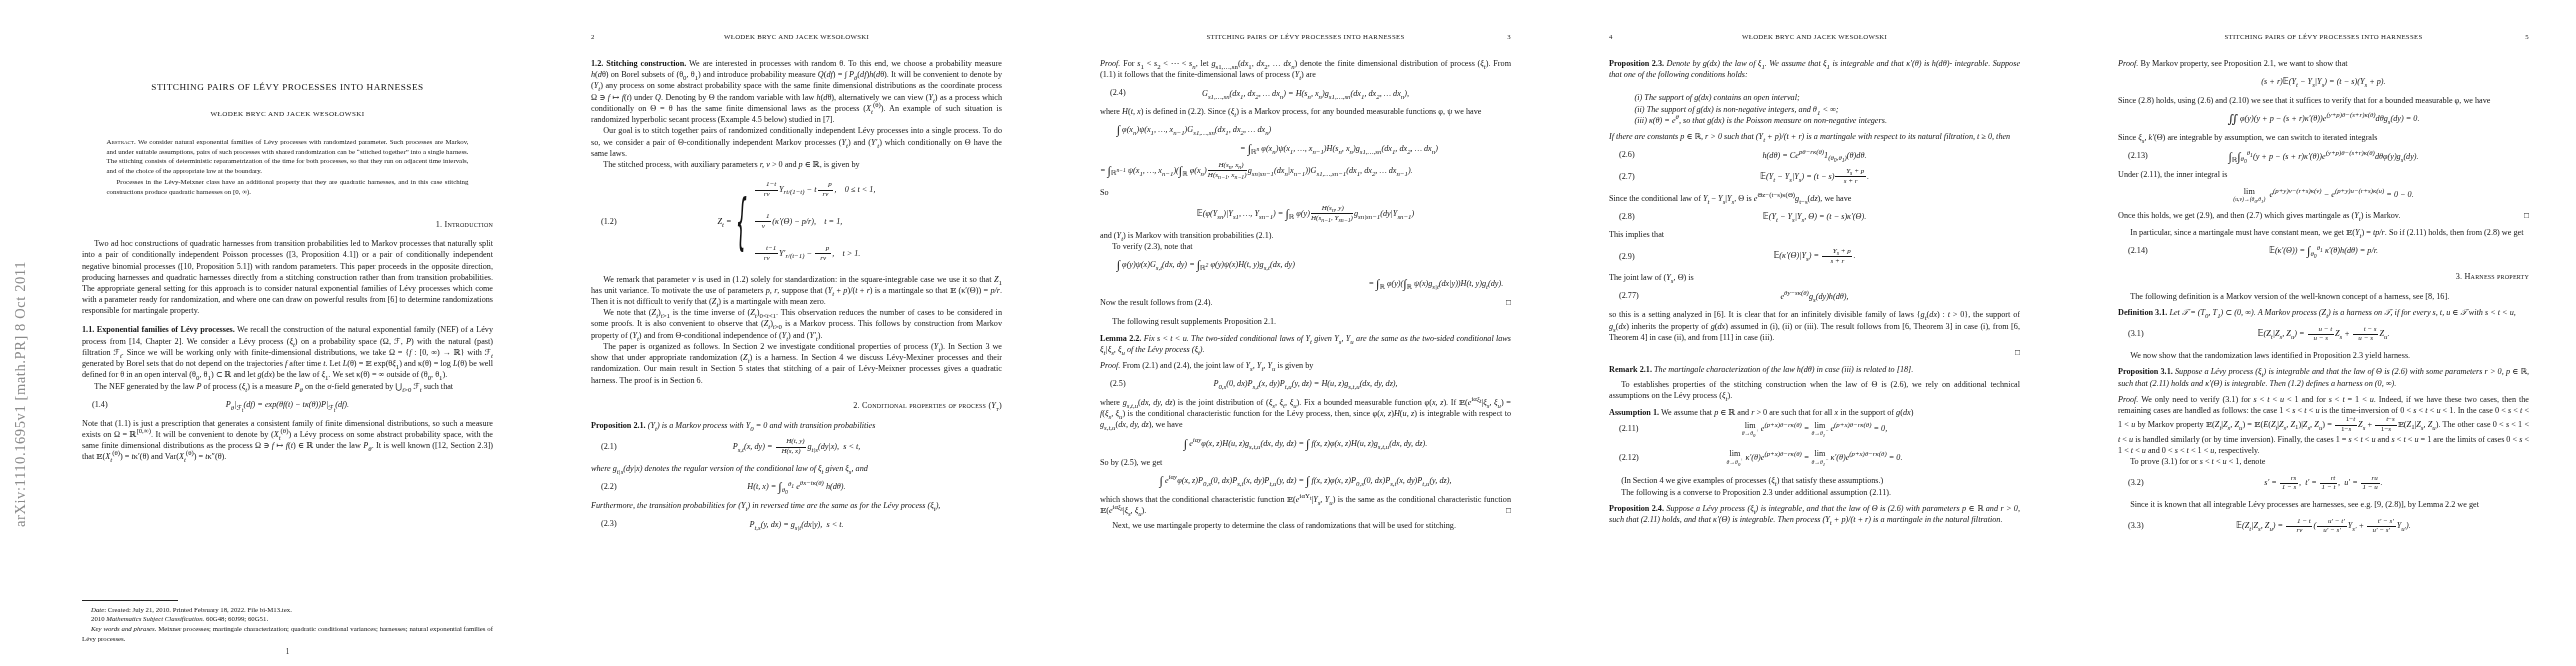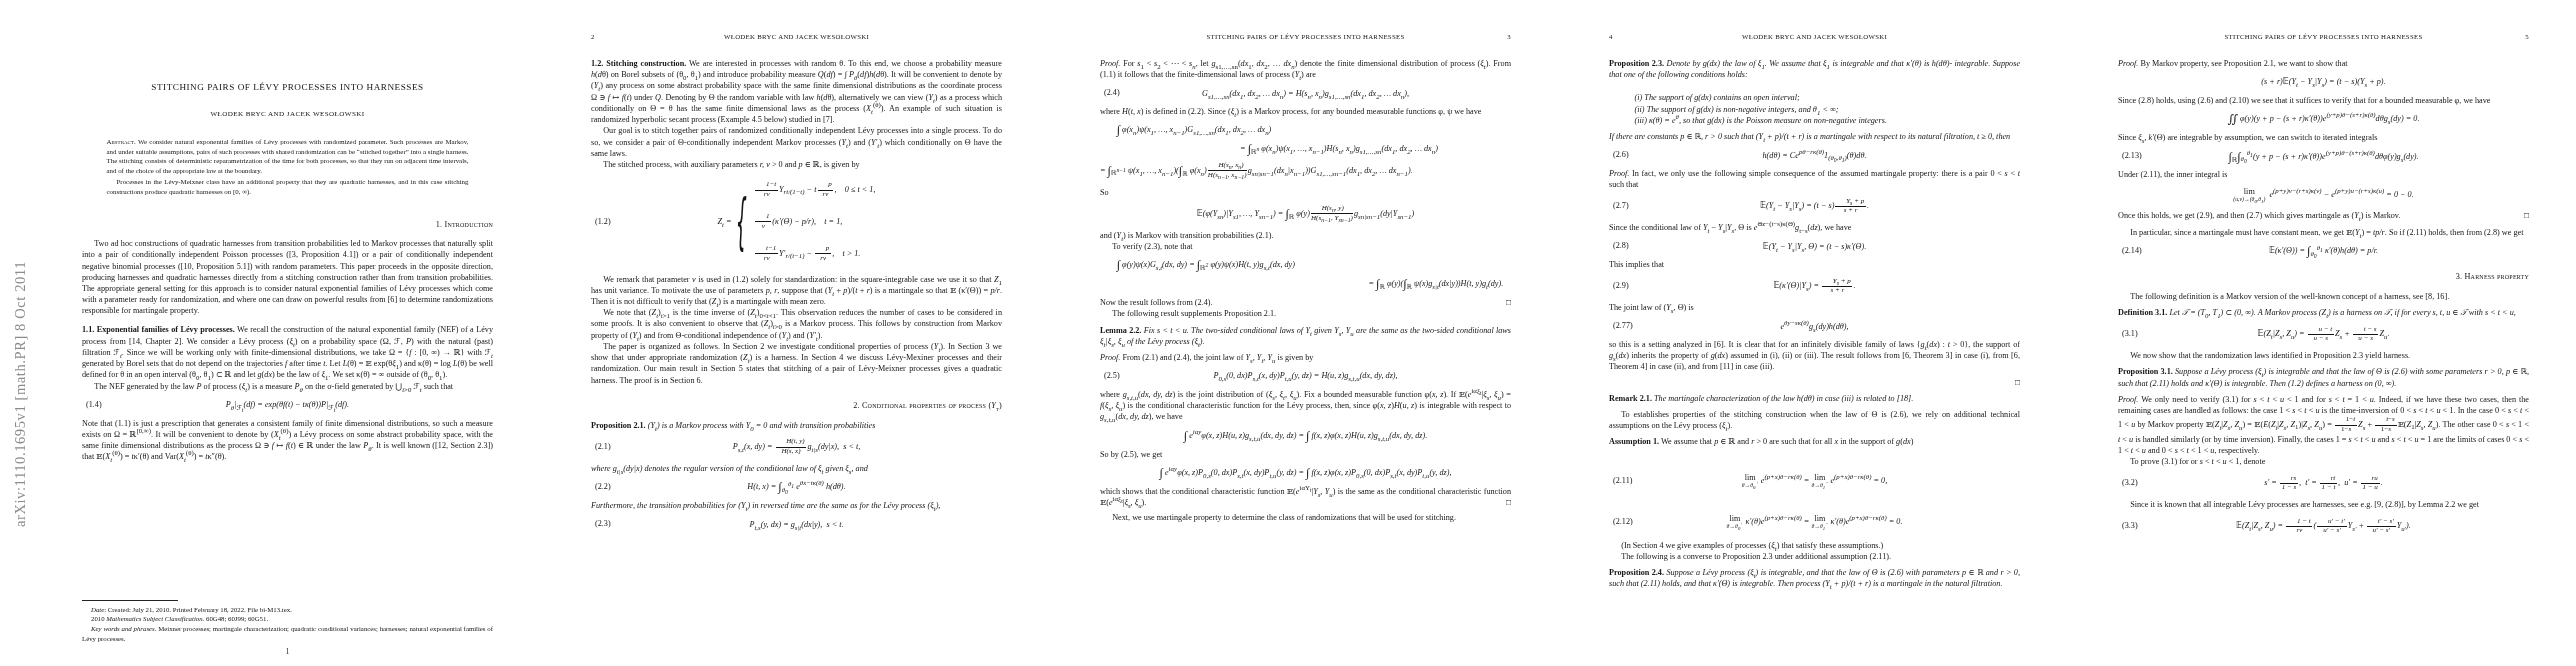--- a/index.html
+++ b/index.html
@@ -25,21 +25,21 @@
   .abstract{margin:16.7px 24.5px 0;font-size:6.9px;line-height:1.43;text-align:justify;}
   .abstract .a2{text-indent:10px;margin-top:0.6px;}
   .sc{font-variant:small-caps;}
   .sec{text-align:right;font-variant:small-caps;letter-spacing:0.2px;margin:14.5px 0 8.3px;}
   p{margin:0;text-align:justify;}
   .p{text-indent:12.2px;}
   .pni{text-indent:0;margin-top:5px;}
   .pn0{text-indent:0;}
   .li{margin-left:25.6px;font-style:italic;}
   .eq{position:relative;text-align:center;margin:7.2px 0;font-style:italic;}
-  .eq .tag{position:absolute;left:4px;top:50%;transform:translateY(-50%);font-style:normal;}
+  .eq .tag{position:absolute;left:10px;top:50%;transform:translateY(-50%);font-style:normal;}
   .eql{text-align:left;padding-left:16.7px;}
   .eql2{text-align:left;padding-left:0px;}
   .eqc2{text-align:center;padding-left:67px;}
   .eqr{text-align:right;padding-right:7.8px;}
   .frac{display:inline-flex;flex-direction:column;vertical-align:middle;text-align:center;
         font-size:0.86em;line-height:1.08;margin:0 1.1px;}
   .frac .fn{border-bottom:0.6px solid currentColor;padding:0 1.7px 0.6px;display:block;}
   .frac .fd{padding-top:0.6px;display:block;}
   .int{font-size:1.5em;vertical-align:middle;line-height:0.9;font-style:normal;}
   .lim{display:inline-flex;flex-direction:column;align-items:center;vertical-align:middle;
@@ -176,21 +176,21 @@
         <p class="pn0">So</p>
         <div class="eq"><span class="math">𝔼(φ(Y<sub>sn</sub>)|Y<sub>s1</sub>, …, Y<sub>sn−1</sub>) = <span class="int">∫</span><sub>ℝ</sub> φ(y)<span class="frac">
                 <span class="fn">H(s<sub>n</sub>, y)</span>
                 <span class="fd">H(s<sub>n−1</sub>, Y<sub>sn−1</sub>)</span>
               </span>g<sub>sn|sn−1</sub>(dy|Y<sub>sn−1</sub>)</span></div>
         <p class="pn0">and (<i>Y<sub>t</sub></i>) is Markov with transition probabilities (2.1).</p>
         <p class="p">To verify (2.3), note that</p>
         <div class="eq eql"><span class="math"><span class="int">∫</span> φ(y)ψ(x)G<sub>s,t</sub>(dx, dy) = <span class="int">∫</span><sub>ℝ<sup>2</sup></sub> φ(y)ψ(x)H(t, y)g<sub>s,t</sub>(dx, dy)</span></div>
         <div class="eq eqr"><span class="math">= <span class="int">∫</span><sub>ℝ</sub> φ(y)(<span class="int">∫</span><sub>ℝ</sub> ψ(x)g<sub>s|t</sub>(dx|y))H(t, y)g<sub>t</sub>(dy).</span></div>
         <p class="pn0">Now the result follows from (2.4).<span class="qed">□</span></p>
-        <p class="p" style="margin-top:0">The following result supplements Proposition 2.1.</p>
+        <p class="p" style="margin-top:8px">The following result supplements Proposition 2.1.</p>
         <p class="pni"><b>Lemma 2.2.</b> <i>Fix s &lt; t &lt; u. The two-sided conditional laws of Y<sub>t</sub> given Y<sub>s</sub>, Y<sub>u</sub> are the same as the two-sided conditional laws ξ<sub>t</sub>|ξ<sub>s</sub>, ξ<sub>u</sub> of the Lévy process (ξ<sub>t</sub>).</i></p>
         <p class="pni"><i>Proof.</i> From (2.1) and (2.4), the joint law of <i>Y<sub>s</sub>, Y<sub>t</sub>, Y<sub>u</sub></i> is given by</p>
         <div class="eq">
           <span class="tag">(2.5)</span>
           <span class="math">P<sub>0,s</sub>(0, dx)P<sub>s,t</sub>(x, dy)P<sub>t,u</sub>(y, dz) = H(u, z)g<sub>s,t,u</sub>(dx, dy, dz),</span>
         </div>
         <p class="pn0">where <i>g<sub>s,t,u</sub></i>(<i>dx, dy, dz</i>) is the joint distribution of (<i>ξ<sub>s</sub>, ξ<sub>t</sub>, ξ<sub>u</sub></i>). Fix a bounded measurable function φ(<i>x, z</i>). If 𝔼(<i>e</i><sup>iαξ<sub>t</sub></sup>|<i>ξ<sub>s</sub>, ξ<sub>u</sub></i>) = <i>f</i>(<i>ξ<sub>s</sub>, ξ<sub>u</sub></i>) is the conditional characteristic function for the Lévy process, then, since φ(<i>x, z</i>)<i>H</i>(<i>u, z</i>) is integrable with respect to <i>g<sub>s,t,u</sub></i>(<i>dx, dy, dz</i>), we have</p>
         <div class="eq"><span class="math"><span class="int">∫</span> e<sup>iαy</sup>φ(x, z)H(u, z)g<sub>s,t,u</sub>(dx, dy, dz) = <span class="int">∫</span> f(x, z)φ(x, z)H(u, z)g<sub>s,t,u</sub>(dx, dy, dz).</span></div>
         <p class="pn0">So by (2.5), we get</p>
         <div class="eq"><span class="math"><span class="int">∫</span> e<sup>iαy</sup>φ(x, z)P<sub>0,s</sub>(0, dx)P<sub>s,t</sub>(x, dy)P<sub>t,u</sub>(y, dz) = <span class="int">∫</span> f(x, z)φ(x, z)P<sub>0,s</sub>(0, dx)P<sub>s,t</sub>(x, dy)P<sub>t,u</sub>(y, dz),</span></div>
@@ -207,21 +207,20 @@
         </div>
         <p class="pn0"><b>Proposition 2.3.</b> <i>Denote by g(dx) the law of ξ<sub>1</sub>. We assume that ξ<sub>1</sub> is integrable and that κ′(θ) is h(dθ)- integrable. Suppose that one of the following conditions holds:</i></p>
         <p class="li" style="margin-top:12px">(i) The support of g(dx) contains an open interval;</p>
         <p class="li">(ii) The support of g(dx) is non-negative integers, and θ<sub>1</sub> &lt; ∞;</p>
         <p class="li">(iii) κ(θ) = e<sup>θ</sup>, so that g(dx) is the Poisson measure on non-negative integers.</p>
         <p class="pni"><i>If there are constants p ∈ ℝ, r &gt; 0 such that (Y<sub>t</sub> + p)/(t + r) is a martingale with respect to its natural filtration, t ≥ 0, then</i></p>
         <div class="eq">
           <span class="tag">(2.6)</span>
           <span class="math">h(dθ) = Ce<sup>pθ−rκ(θ)</sup>1<sub>(θ<sub>0</sub>,θ<sub>1</sub>)</sub>(θ)dθ.</span>
         </div>
-        <p class="pni"><i>Proof.</i> In fact, we only use the following simple consequence of the assumed martingale property: there is a pair 0 &lt; <i>s</i> &lt; <i>t</i> such that</p>
         <div class="eq">
           <span class="tag">(2.7)</span>
           <span class="math">𝔼(Y<sub>t</sub> − Y<sub>s</sub>|Y<sub>s</sub>) = (t − s)<span class="frac">
                 <span class="fn">Y<sub>s</sub> + p</span>
                 <span class="fd">s + r</span>
               </span>.</span>
         </div>
         <p class="pn0">Since the conditional law of <i>Y<sub>t</sub></i> − <i>Y<sub>s</sub></i>|<i>Y<sub>s</sub></i>, Θ is <i>e</i><sup>Θz−(t−s)κ(Θ)</sup><i>g</i><sub>t−s</sub>(<i>dz</i>), we have</p>
         <div class="eq">
           <span class="tag">(2.8)</span>
@@ -238,21 +237,21 @@
         <p class="pn0">The joint law of (<i>Y<sub>s</sub></i>, Θ) is</p>
         <div class="eq">
           <span class="tag">(2.77)</span>
           <span class="math">e<sup>θy−sκ(θ)</sup>g<sub>s</sub>(dy)h(dθ),</span>
         </div>
         <p class="pn0">so this is a setting analyzed in [6]. It is clear that for an infinitely divisible family of laws {<i>g<sub>t</sub></i>(<i>dx</i>) : <i>t</i> &gt; 0}, the support of <i>g<sub>s</sub></i>(<i>dx</i>) inherits the property of <i>g</i>(<i>dx</i>) assumed in (i), (ii) or (iii). The result follows from [6, Theorem 3] in case (i), from [6, Theorem 4] in case (ii), and from [11] in case (iii).</p>
         <div class="qedline">□</div>
         <p class="pni"><b>Remark 2.1.</b> <i>The martingale characterization of the law h(dθ) in case (iii) is related to [18].</i></p>
         <p class="p" style="margin-top:4.4px">To establishes properties of the stitching construction when the law of Θ is (2.6), we rely on additional technical assumptions on the Lévy process (<i>ξ<sub>t</sub></i>).</p>
         <p class="pni"><b>Assumption 1.</b> We assume that <i>p</i> ∈ ℝ and <i>r</i> &gt; 0 are such that for all <i>x</i> in the support of <i>g</i>(<i>dx</i>)</p>
-        <div class="eq" style="margin:26px 0">
+        <div class="eq" style="margin:4px 0">
           <span class="tag">(2.11)</span>
           <span class="math"><span class="lim">lim<span class="lu">θ→θ<sub>0</sub><sup>+</sup></span></span> e<sup>(p+x)θ−rκ(θ)</sup> = <span class="lim">lim<span class="lu">θ→θ<sub>1</sub><sup>−</sup></span></span> e<sup>(p+x)θ−rκ(θ)</sup> = 0,</span>
         </div>
         <div class="eq" style="margin:13.3px 0 10px">
           <span class="tag">(2.12)</span>
           <span class="math"><span class="lim">lim<span class="lu">θ→θ<sub>0</sub><sup>+</sup></span></span> κ′(θ)e<sup>(p+x)θ−rκ(θ)</sup> = <span class="lim">lim<span class="lu">θ→θ<sub>1</sub><sup>−</sup></span></span> κ′(θ)e<sup>(p+x)θ−rκ(θ)</sup> = 0.</span>
         </div>
         <p class="p">(In Section 4 we give examples of processes (<i>ξ<sub>t</sub></i>) that satisfy these assumptions.)</p>
         <p class="p">The following is a converse to Proposition 2.3 under additional assumption (2.11).</p>
         <p class="pni"><b>Proposition 2.4.</b> <i>Suppose a Lévy process (ξ<sub>t</sub>) is integrable, and that the law of Θ is (2.6) with parameters p ∈ ℝ and r &gt; 0, such that (2.11) holds, and that κ′(Θ) is integrable. Then process (Y<sub>t</sub> + p)/(t + r) is a martingale in the natural filtration.</i></p>

